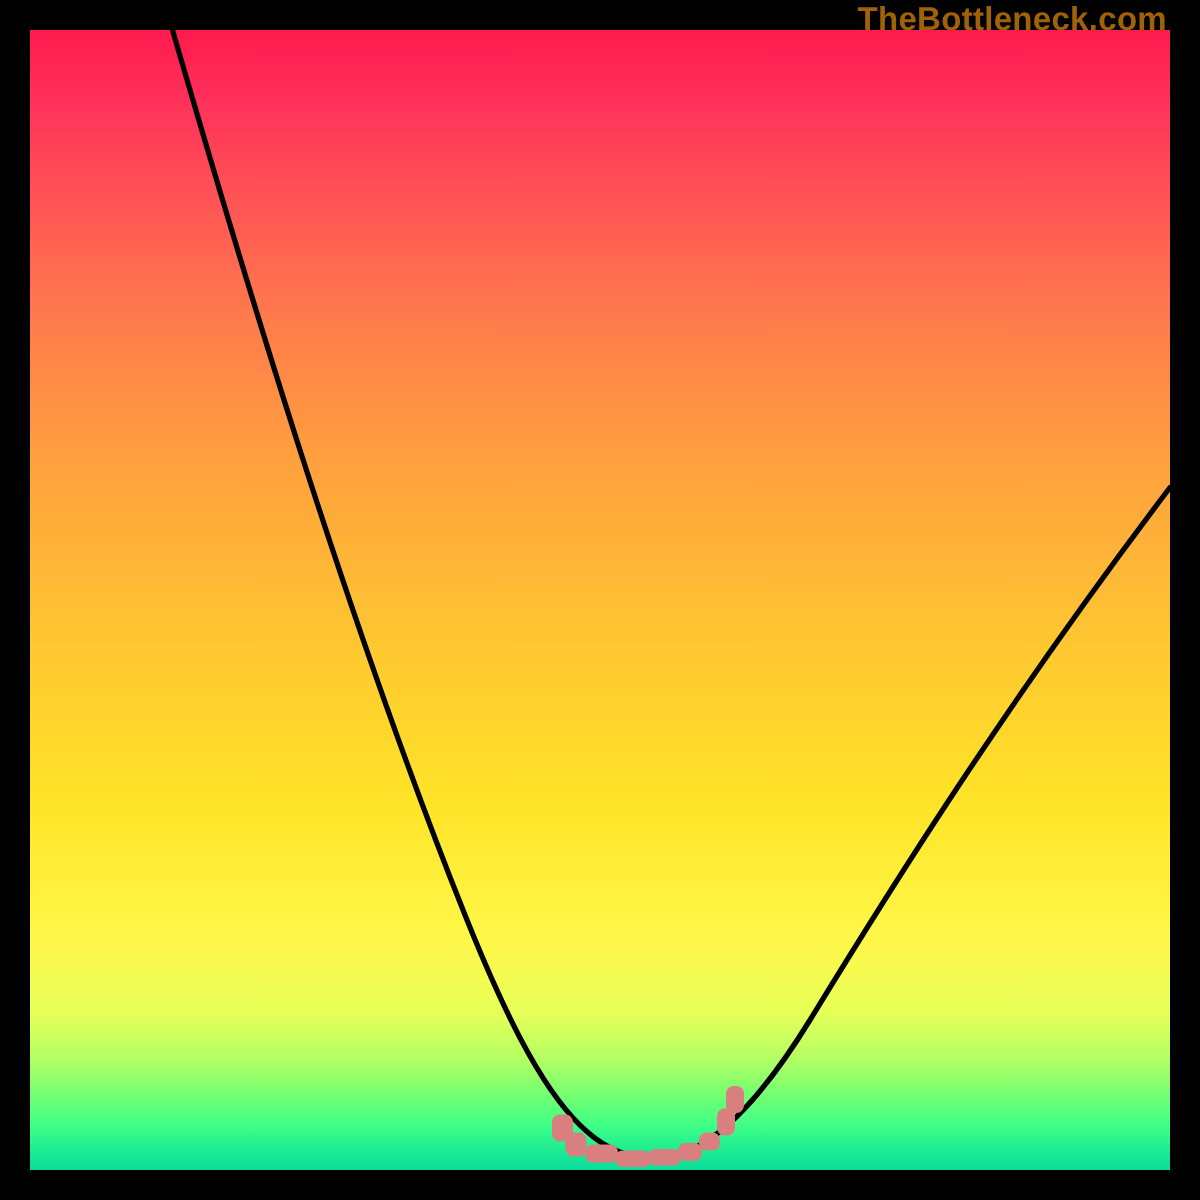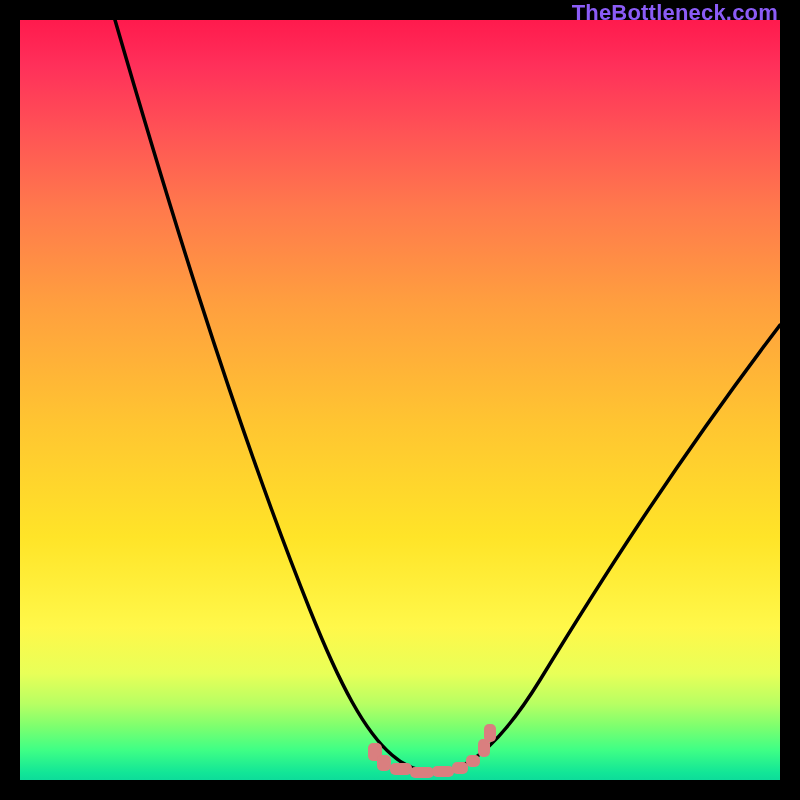--- a/index.html
+++ b/index.html
@@ -47,21 +47,21 @@
     position: absolute;
     left: 0;
     top: 0;
     width: 760px;
     height: 760px;
   }
   .watermark {
     position: absolute;
     top: 0;
     right: 22px;
-    color: #8b5cf6;
+    color: #a16207;
     font-size: 22px;
     font-weight: 600;
     letter-spacing: 0.2px;
     text-align: center;
   }
 </style>
 </head>
 <body>
 
 <div class="frame">

